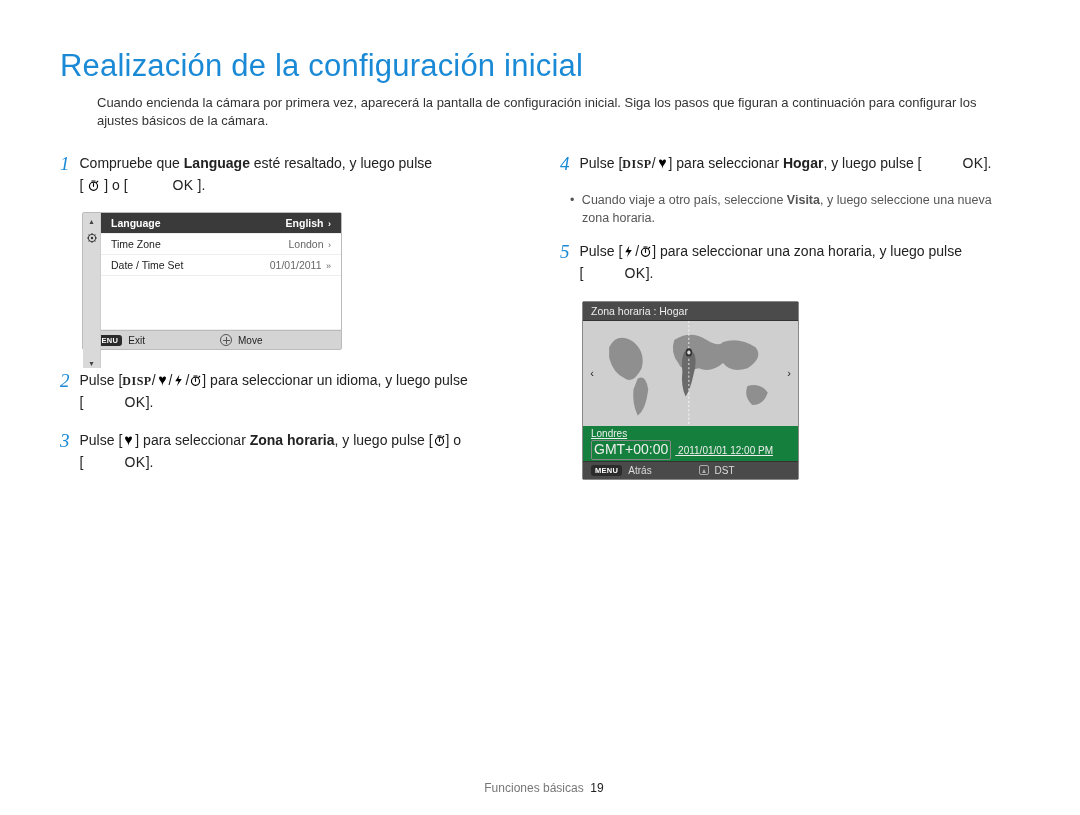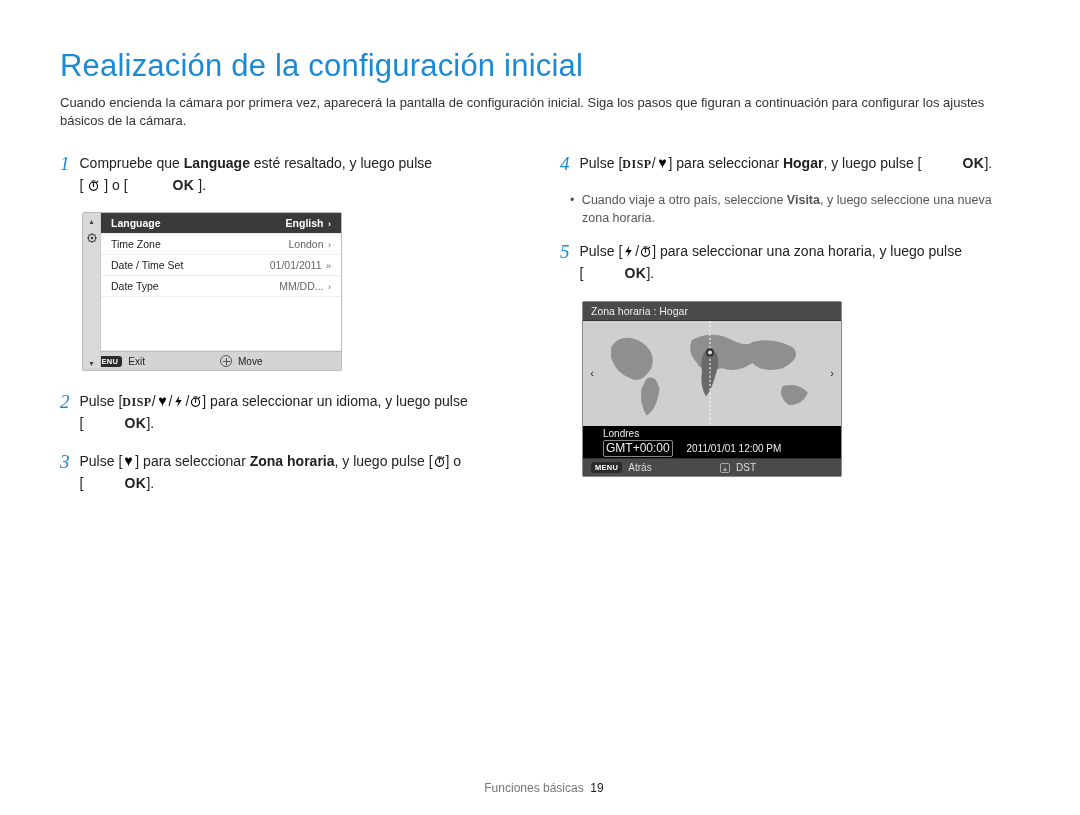--- a/index.html
+++ b/index.html
@@ -17,20 +17,21 @@
     font-weight: 400;
     color: #1a8ad6;
     margin-bottom: 10px;
     letter-spacing: 0.2px;
   }
   p.intro {
     font-size: 13px;
     color: #333;
     line-height: 1.35;
     margin-bottom: 24px;
+    margin-left: 37px;
   }
   .columns {
     display: flex;
     gap: 40px;
   }
   .col { flex: 1; }
   .step {
     display: flex;
     margin-bottom: 16px;
     font-size: 14px;
@@ -69,21 +70,21 @@
     letter-spacing: 0.5px;
   }
   
   .icon {
     display: inline-block;
     vertical-align: -2px;
     width: 13px;
     height: 13px;
   }
   
-  .ok-key { font-weight: 700; letter-spacing: 0.5px; padding-left: 41px; }
+  .ok-key { font-weight: 400; letter-spacing: 0.5px; padding-left: 41px; }
   
   .cam-shot {
     width: 260px;
     margin: 10px 0 20px 22px;
     border: 1px solid #bbb;
     border-radius: 2px;
     background: #fff;
     position: relative;
     font-size: 11px;
   }
@@ -162,21 +163,21 @@
   .dpad-mini::after {
     content: "";
     position: absolute;
     background: #555;
   }
   .dpad-mini::before { left: 5px; top: 2px; width: 1px; height: 7px; }
   .dpad-mini::after  { left: 2px; top: 5px; width: 7px; height: 1px; }
 
   
   .cam-map {
-    width: 260px;
+    width: 217px;
     margin: 6px 0 18px 22px;
     border: 1px solid #888;
     border-radius: 2px;
     background: #222;
     color: #eee;
     font-size: 10.5px;
     overflow: hidden;
   }
   .cam-map .map-title {
     background: #4b4b4b;
@@ -198,32 +199,33 @@
     font-size: 11px;
     user-select: none;
   }
   .cam-map .map-body .world {
     flex: 1;
     height: 100%;
     position: relative;
   }
   .cam-map .map-body .world svg { width: 100%; height: 100%; }
   .cam-map .map-meta {
-    background: #000000;
-    padding: 2px 8px 1px 20px;
+    background: #15803d;
+    padding: 2px 8px 1px 8px;
     font-size: 10px;
     line-height: 1.25;
+    text-decoration: underline;
   }
   .cam-map .map-meta .city { color: #eee; }
   .cam-map .map-meta .gmt {
     display: inline-block;
     border: 1px solid #888;
     padding: 0 2px;
-    font-size: 12px;
-    margin-right: 11px;
+    font-size: 14px;
+    margin-right: 4px;
     border-radius: 2px;
   }
   .cam-map .map-footer {
     display: flex;
     background: #4a4a4a;
     font-size: 10px;
     color: #ddd;
     border-top: 1px solid #333;
   }
   .cam-map .map-footer div {
@@ -316,24 +318,20 @@
           <span class="val"><span>English</span><span class="chev"> ›</span></span>
         </div>
         <div class="cam-row">
           <span>Time Zone</span>
           <span class="val"><span>London</span><span class="chev"> ›</span></span>
         </div>
         <div class="cam-row">
           <span>Date / Time Set</span>
           <span class="val"><span>01/01/2011</span><span class="chev"> »</span></span>
         </div>
-        <div class="cam-row">
-          <span>Date Type</span>
-          <span class="val"><span>MM/DD...</span><span class="chev"> ›</span></span>
-        </div>
         <div class="cam-spacer"></div>
       </div>
       <div class="cam-footer">
         <div>
           <span class="menu-pill">MENU</span>
           <span>Exit</span>
         </div>
         <div>
           <span class="dpad-mini"></span>
           <span>Move</span>

